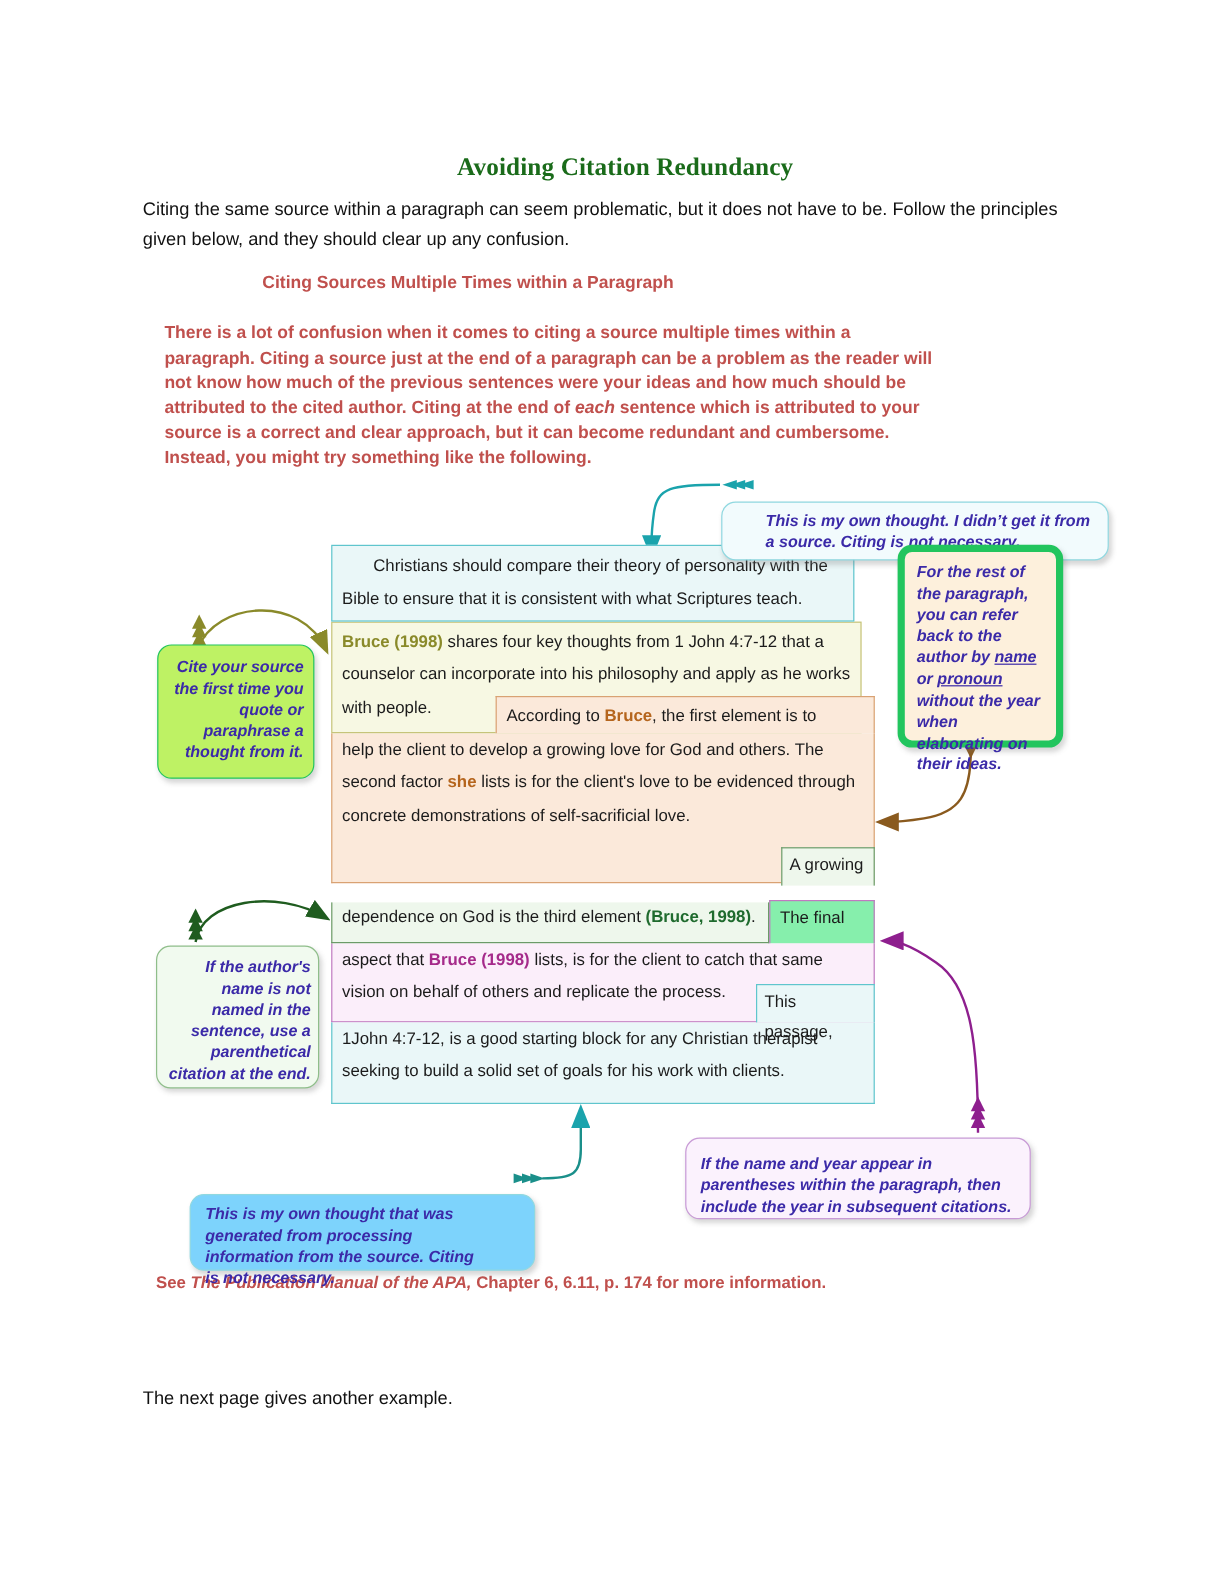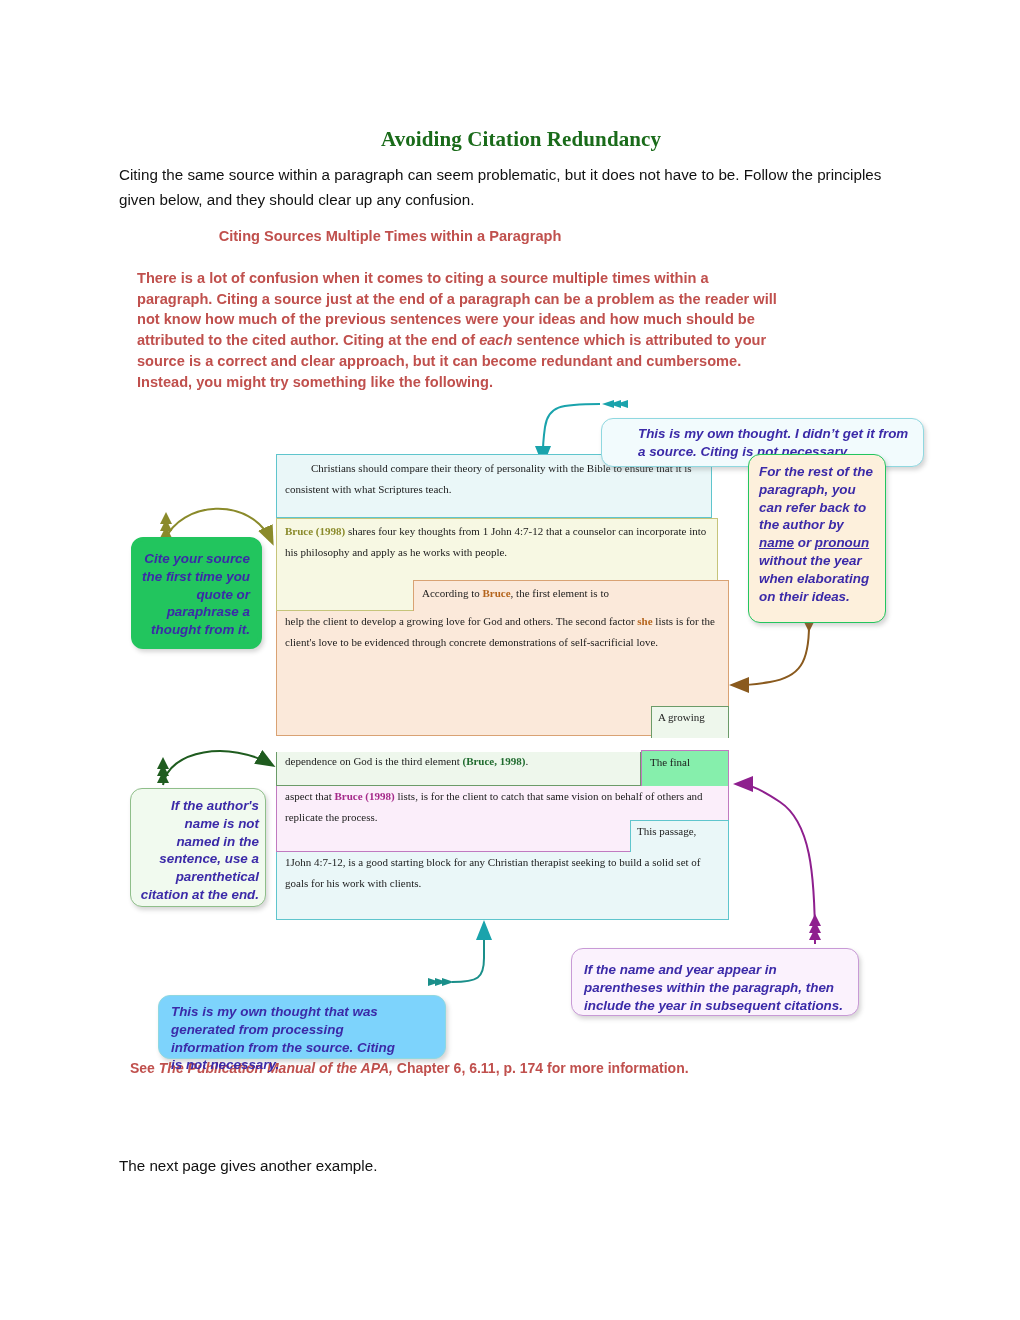--- a/index.html
+++ b/index.html
@@ -48,22 +48,22 @@
   }
   .fig-footnote em{font-style:italic;}
 
   
   svg.arrows{position:absolute;left:0;top:0;width:1020px;height:880px;
              overflow:visible;pointer-events:none;}
 
   
   .sbox{
     position:absolute;
-    font-family:Liberation Serif, serif;
-    font-size:11px;color:#1b1b1b;
+    font-family:Liberation Sans, sans-serif;
+    font-size:14px;color:#1b1b1b;
     line-height:1.95;
     box-sizing:border-box;
   }
   .sbox b{font-weight:bold;}
 
   #s1{left:276px;top:232px;width:436px;height:64px;
       background:#eaf7f8;border:1px solid #5fc5cd;padding:3px 10px 0 8px;z-index:6;}
   #s1 .ind{display:inline-block;width:26px;}
   #s2{left:276px;top:296px;width:442px;height:93px;
       background:#f7f8e3;border:1px solid #c6c47a;padding:2px 8px 0 8px;z-index:5;}
@@ -106,25 +106,25 @@
     color:#3b2aa8;
     line-height:1.33;
     border-radius:12px;
     box-shadow:2px 3px 4px rgba(120,120,120,.30);
     z-index:12;
   }
   #c-top{left:601px;top:164px;width:323px;height:49px;
          background:#f2fbfd;border:1px solid #8fd8e0;
          padding:6px 10px 16px 36px;margin-top:32px;}
   #c-right{left:748px;top:232px;width:138px;height:169px;
-           background:#fdf0dc;border:1px solid #22c55e;
+           background:#fdf0dc;border:6px solid #22c55e;
            padding:8px 8px 0 10px;}
   #c-right u{text-decoration:underline;}
   #c-left1{left:131px;top:315px;width:131px;height:112px;
-           background:#22c55e;border:4px solid #22c55e;
+           background:#bef264;border:1px solid #22c55e;
            padding:9px 8px 0 6px;text-align:right;}
   #c-left2{left:130px;top:566px;width:136px;height:119px;
            background:#f1faef;border:1px solid #8fbe8a;
            padding:8px 6px 0 8px;text-align:right;}
   #c-bot1{left:158px;top:773px;width:288px;height:64px;
           background:#7dd3fc;border:1px solid #8fd8e0;
           padding:7px 38px 12px 12px;}
   #c-bot2{left:571px;top:726px;width:288px;height:68px;
           background:#fbf2fd;border:1px solid #c89ad6;
           padding:12px 10px 0 12px;}

